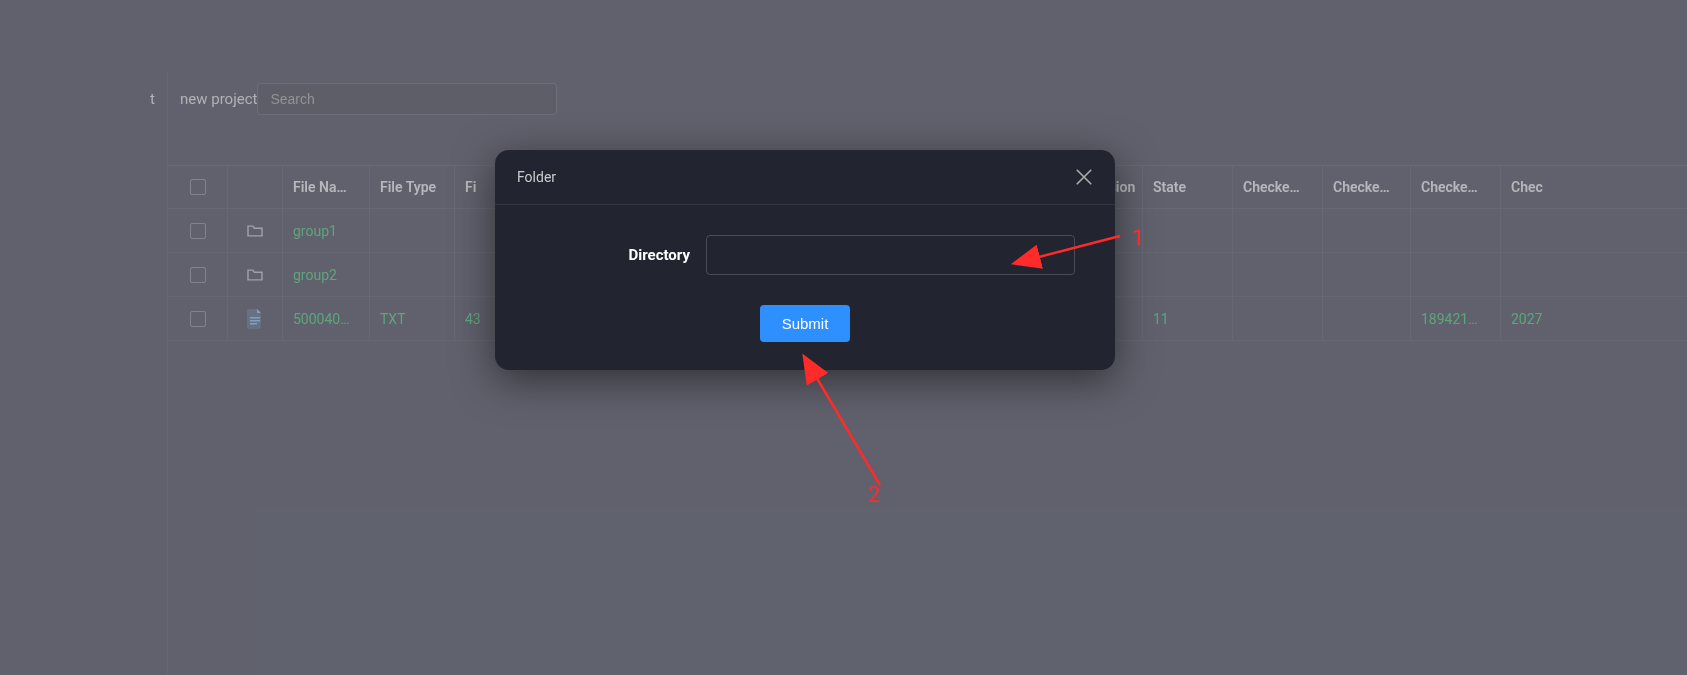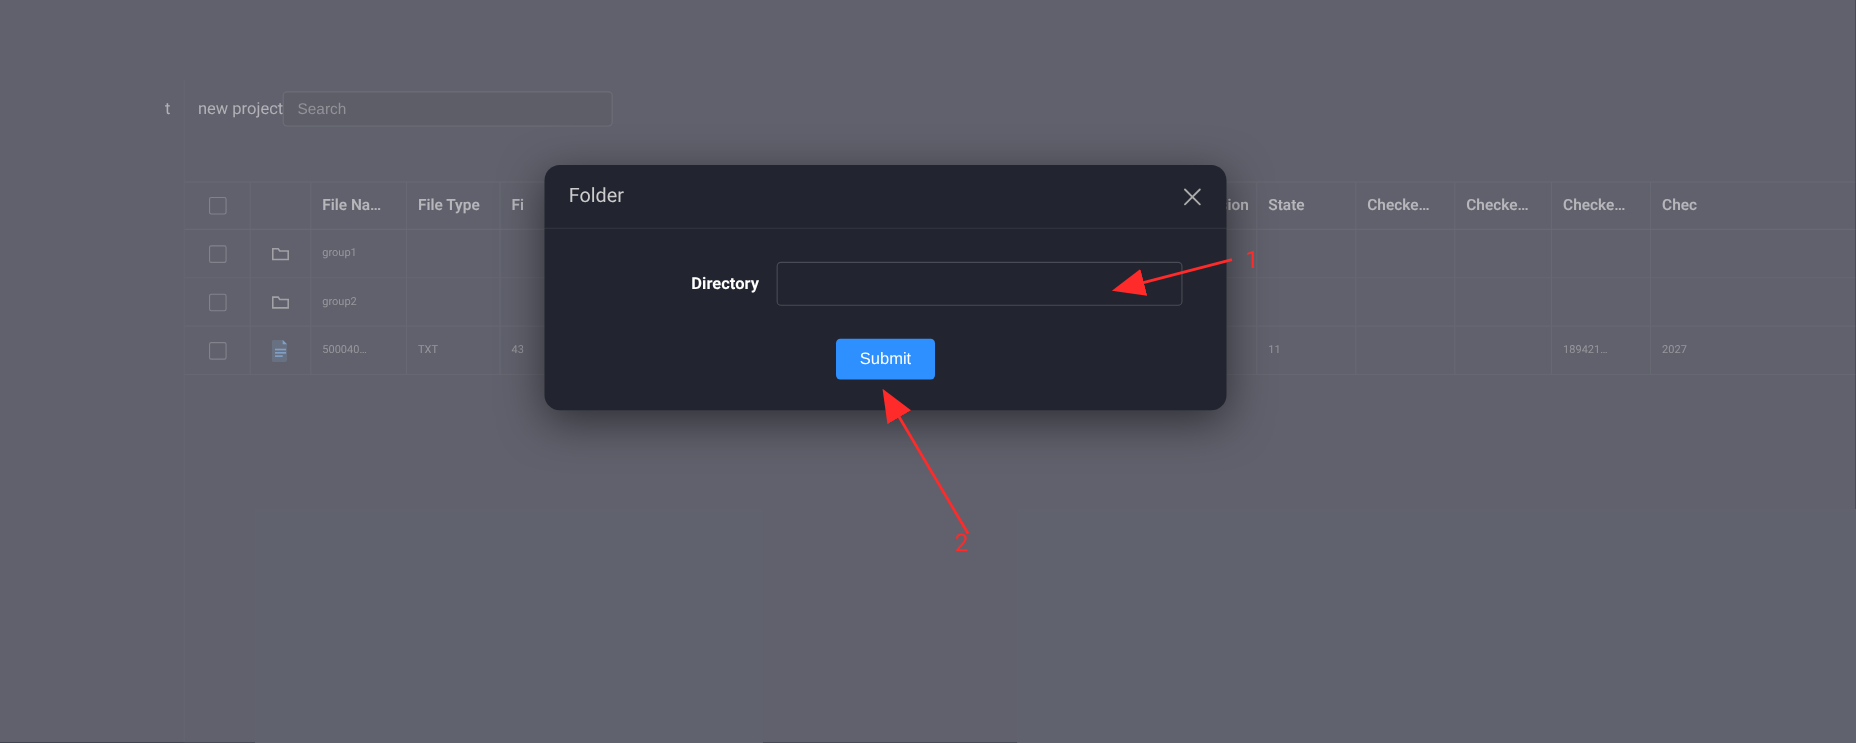--- a/index.html
+++ b/index.html
@@ -101,22 +101,22 @@
     .col-ision { width: 48px; }
     .col-state { width: 90px; }
     .col-checke1 { width: 90px; }
     .col-checke2 { width: 88px; }
     .col-checke3 { width: 90px; }
     .col-chec { width: 60px; }
     .trow {
       display: flex;
       height: 44px;
       border-bottom: 1px solid rgba(255,255,255,0.06);
-      font-size: 10px;
-      color: #a3a3a3;
+      font-size: 14px;
+      color: #22c55e;
     }
     .checkbox {
       width: 16px;
       height: 16px;
       border: 1.5px solid rgba(255,255,255,0.35);
       border-radius: 2px;
       background: transparent;
     }
     .folder-icon {
       width: 18px;
@@ -141,21 +141,21 @@
       color: #ddd;
     }
     .modal-head {
       display: flex;
       align-items: center;
       justify-content: space-between;
       padding: 18px 22px;
       border-bottom: 1px solid rgba(255,255,255,0.08);
     }
     .modal-title {
-      font-size: 18px;
+      font-size: 14px;
       color: #ccc;
       font-weight: 400;
     }
     .close-x {
       width: 18px;
       height: 18px;
       color: #aaa;
       cursor: pointer;
     }
     .modal-body {

